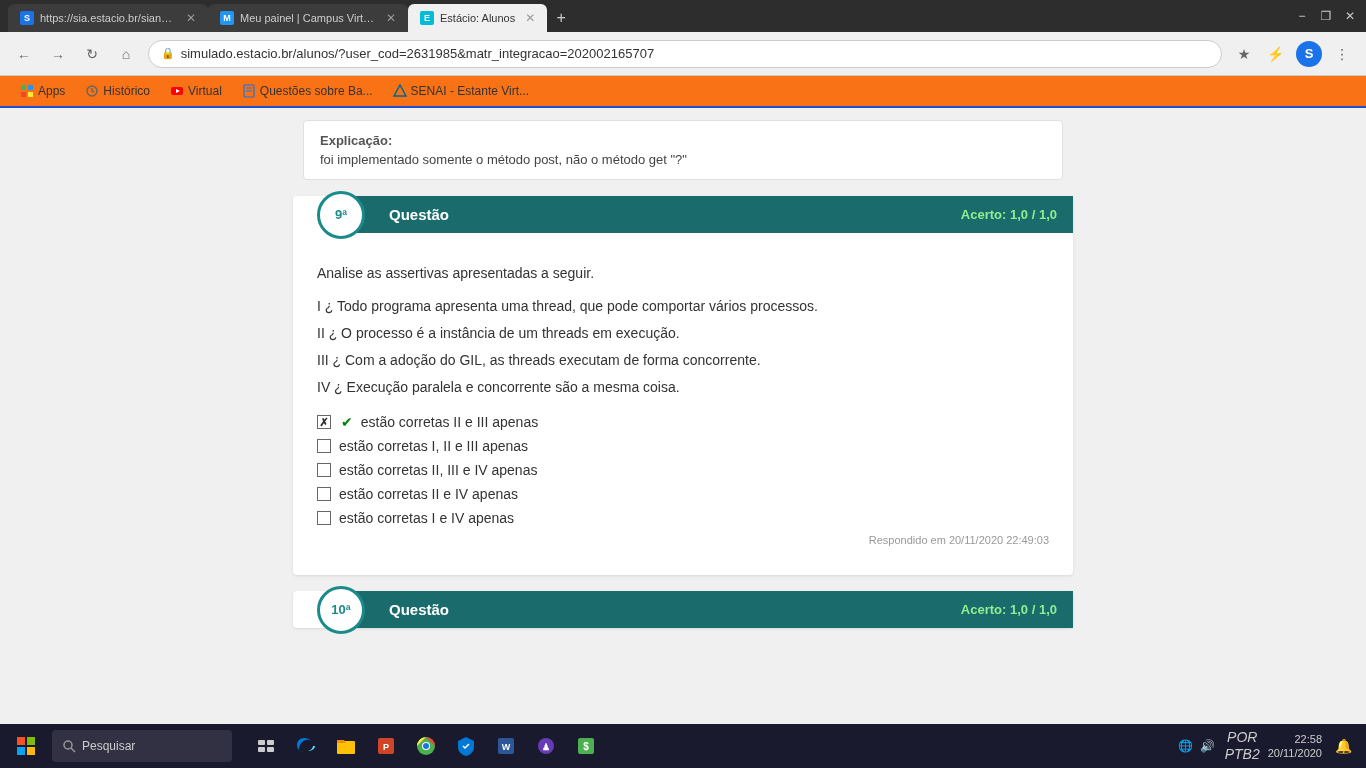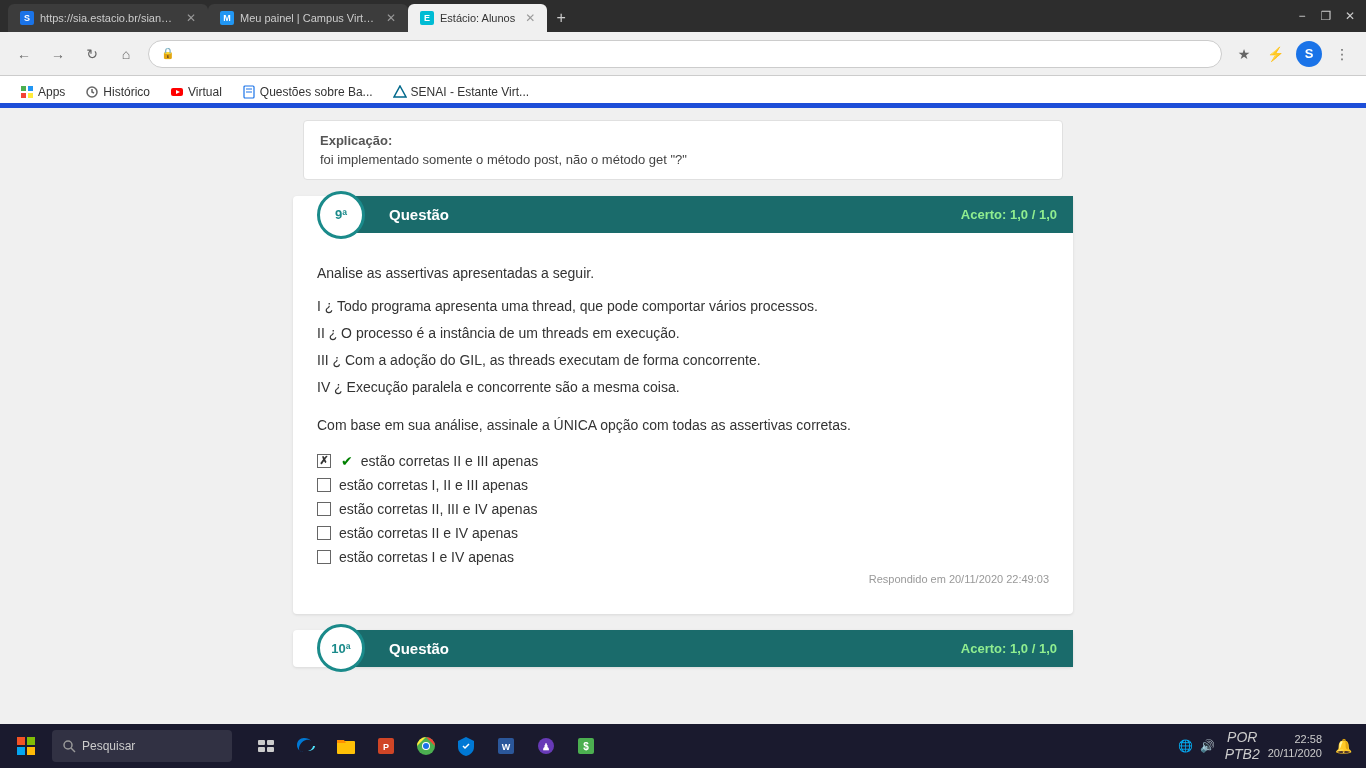--- a/index.html
+++ b/index.html
@@ -143,27 +143,27 @@
       display: flex;
       align-items: center;
       justify-content: center;
       color: white;
       font-size: 13px;
       font-weight: bold;
     }
 
     
     .bookmarks-bar {
-      background: #ffffff;
+      background: #f97316;
       height: 32px;
       display: flex;
-      align-items: flex-end;
+      align-items: center;
       padding: 0 12px;
       gap: 4px;
-      border-bottom: 5px solid #1d4ed8;
+      border-bottom: 2px solid #1d4ed8;
     }
     .bookmark-item {
       display: flex;
       align-items: center;
       gap: 4px;
       padding: 4px 8px;
       border-radius: 4px;
       font-size: 12px;
       color: #333;
       cursor: pointer;
@@ -493,20 +493,21 @@
     </div>
   </div>
 
   <div class="address-bar">
     <div class="nav-btn">←</div>
     <div class="nav-btn">→</div>
     <div class="nav-btn">↻</div>
     <div class="nav-btn">⌂</div>
     <div class="url-bar">
       <span class="lock-icon">🔒</span>
+      <span class="url-text">simulado.estacio.br/alunos/?user_cod=2631985&amp;matr_integracao=202002165707</span>
     </div>
     <div class="address-actions">
       <div class="addr-action-btn">★</div>
       <div class="addr-action-btn">⚡</div>
       <div class="user-avatar">S</div>
       <div class="addr-action-btn">⋮</div>
     </div>
   </div>
 
   <div class="bookmarks-bar">
@@ -575,21 +576,20 @@
       </div>
     </div>
     <div class="question-body">
       <div class="question-text">Analise as assertivas apresentadas a seguir.</div>
       <div class="assertion-list">
         <div class="assertion-item">I ¿ Todo programa apresenta uma thread, que pode comportar vários processos.</div>
         <div class="assertion-item">II ¿ O processo é a instância de um threads em execução.</div>
         <div class="assertion-item">III ¿ Com a adoção do GIL, as threads executam de forma concorrente.</div>
         <div class="assertion-item">IV ¿ Execução paralela e concorrente são a mesma coisa.</div>
       </div>
-      <div class="question-instruction">Com base em sua análise, assinale a ÚNICA opção com todas as assertivas corretas.</div>
       <ul class="options-list">
         <li class="option-item">
           <div class="option-checkbox checked">
             <span style="font-size:11px;color:#333;font-weight:bold;">✗</span>
           </div>
           <span class="check-mark">✔</span>
           <span>estão corretas II e III apenas</span>
         </li>
         <li class="option-item">
           <div class="option-checkbox"></div>

